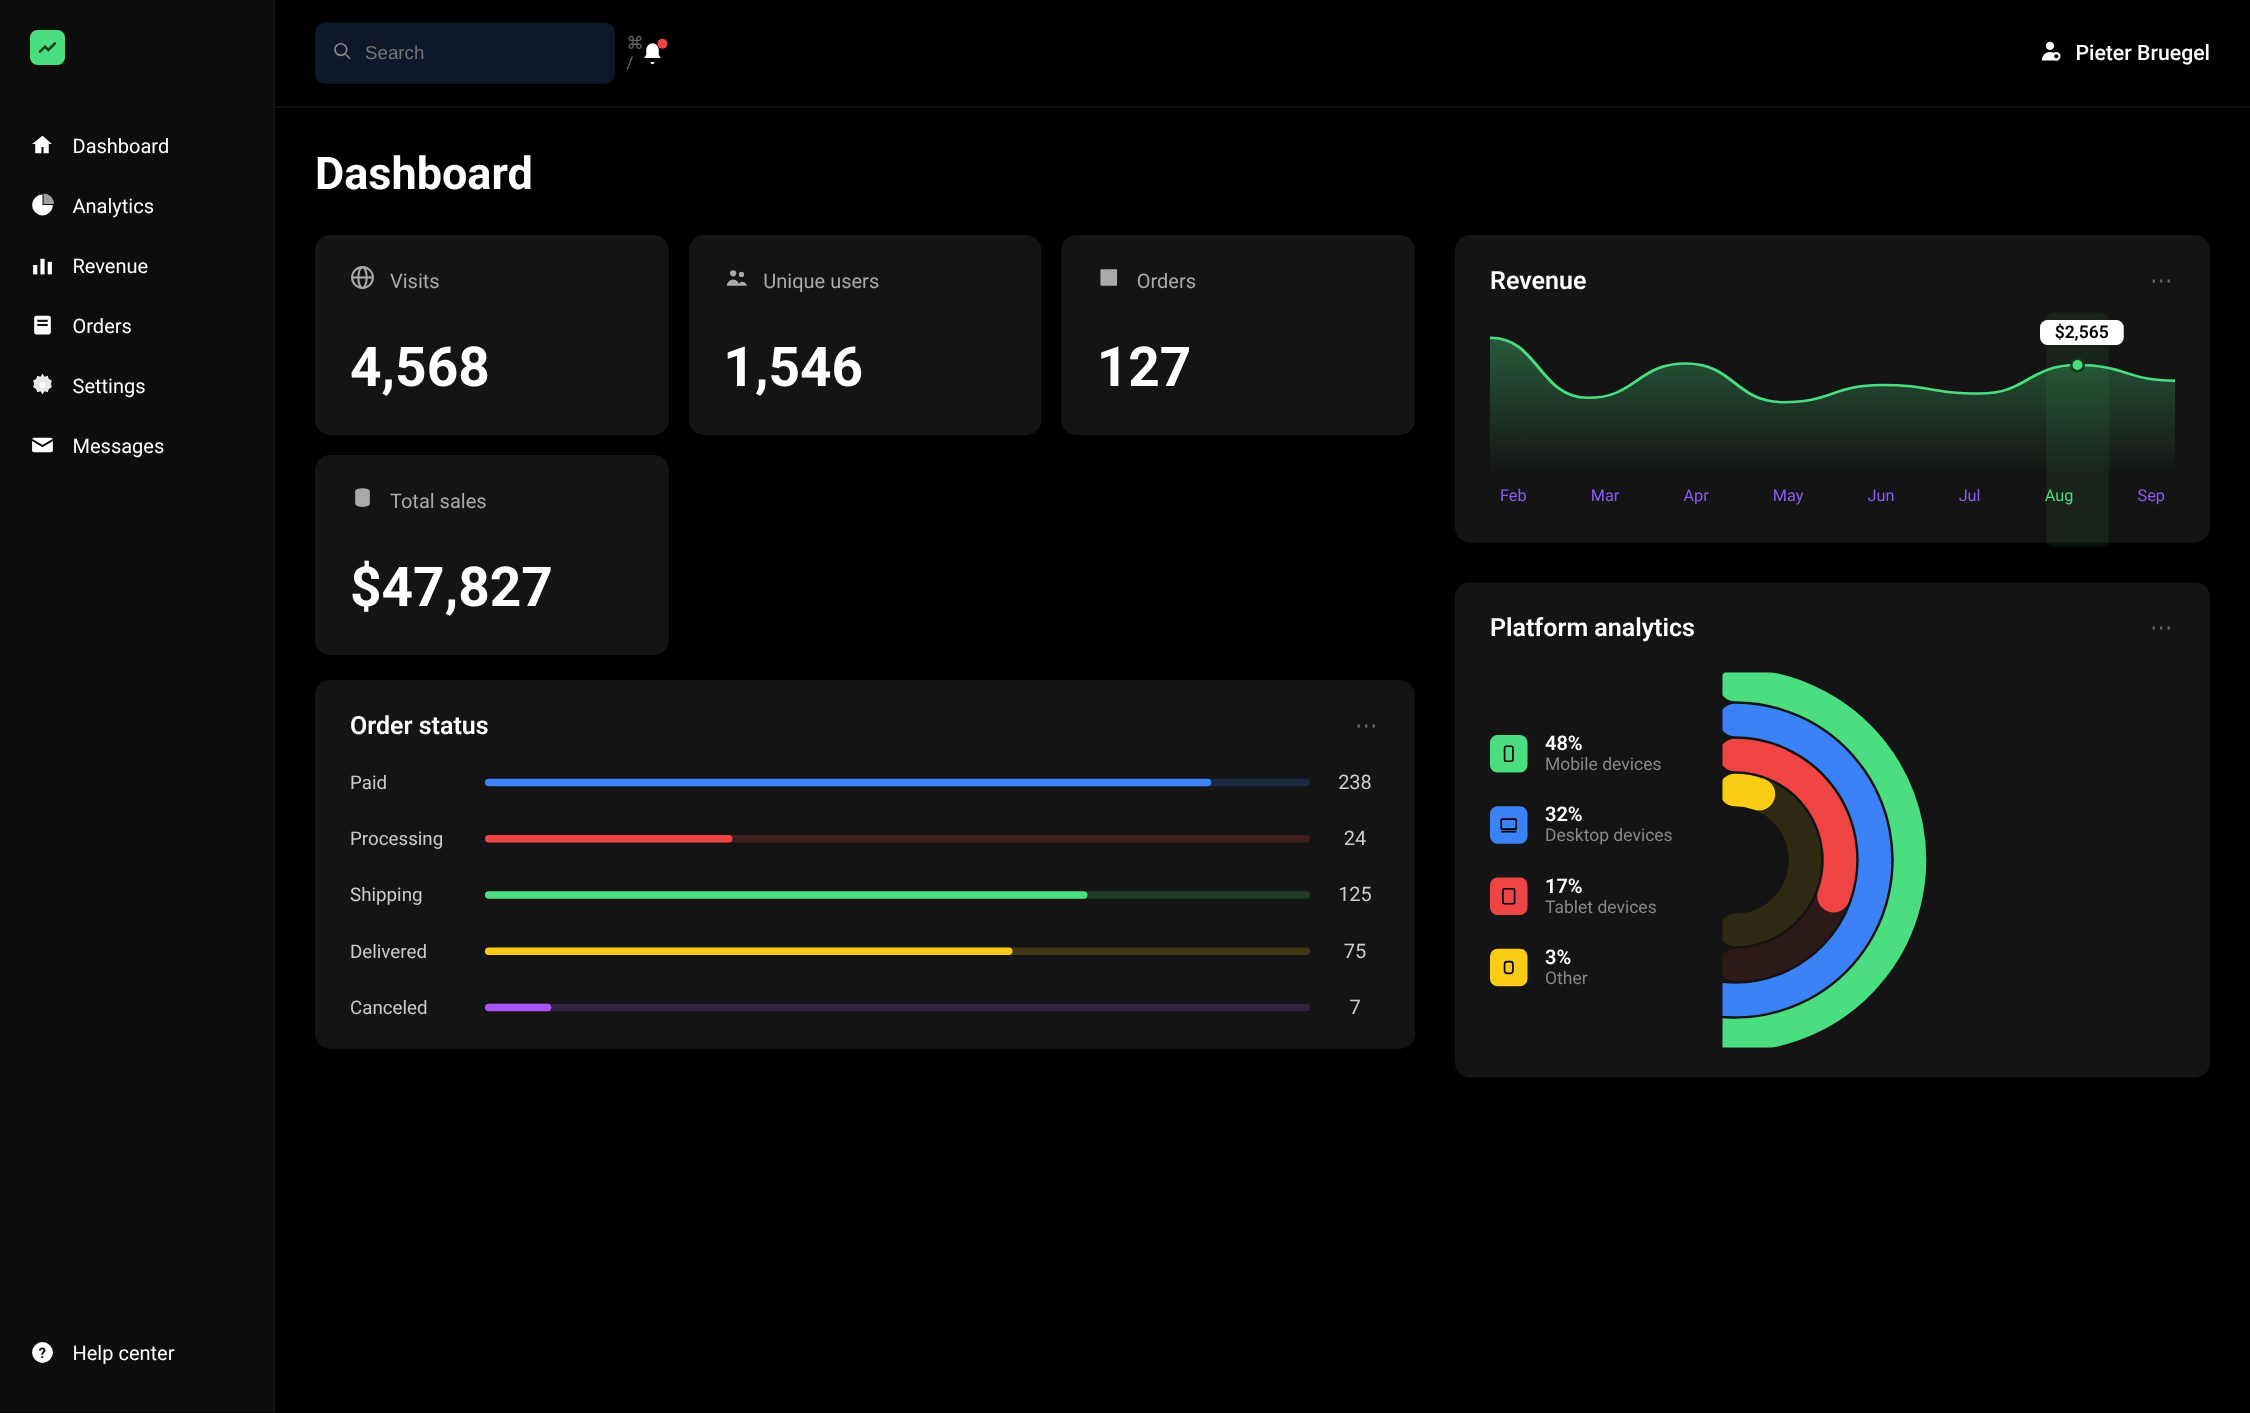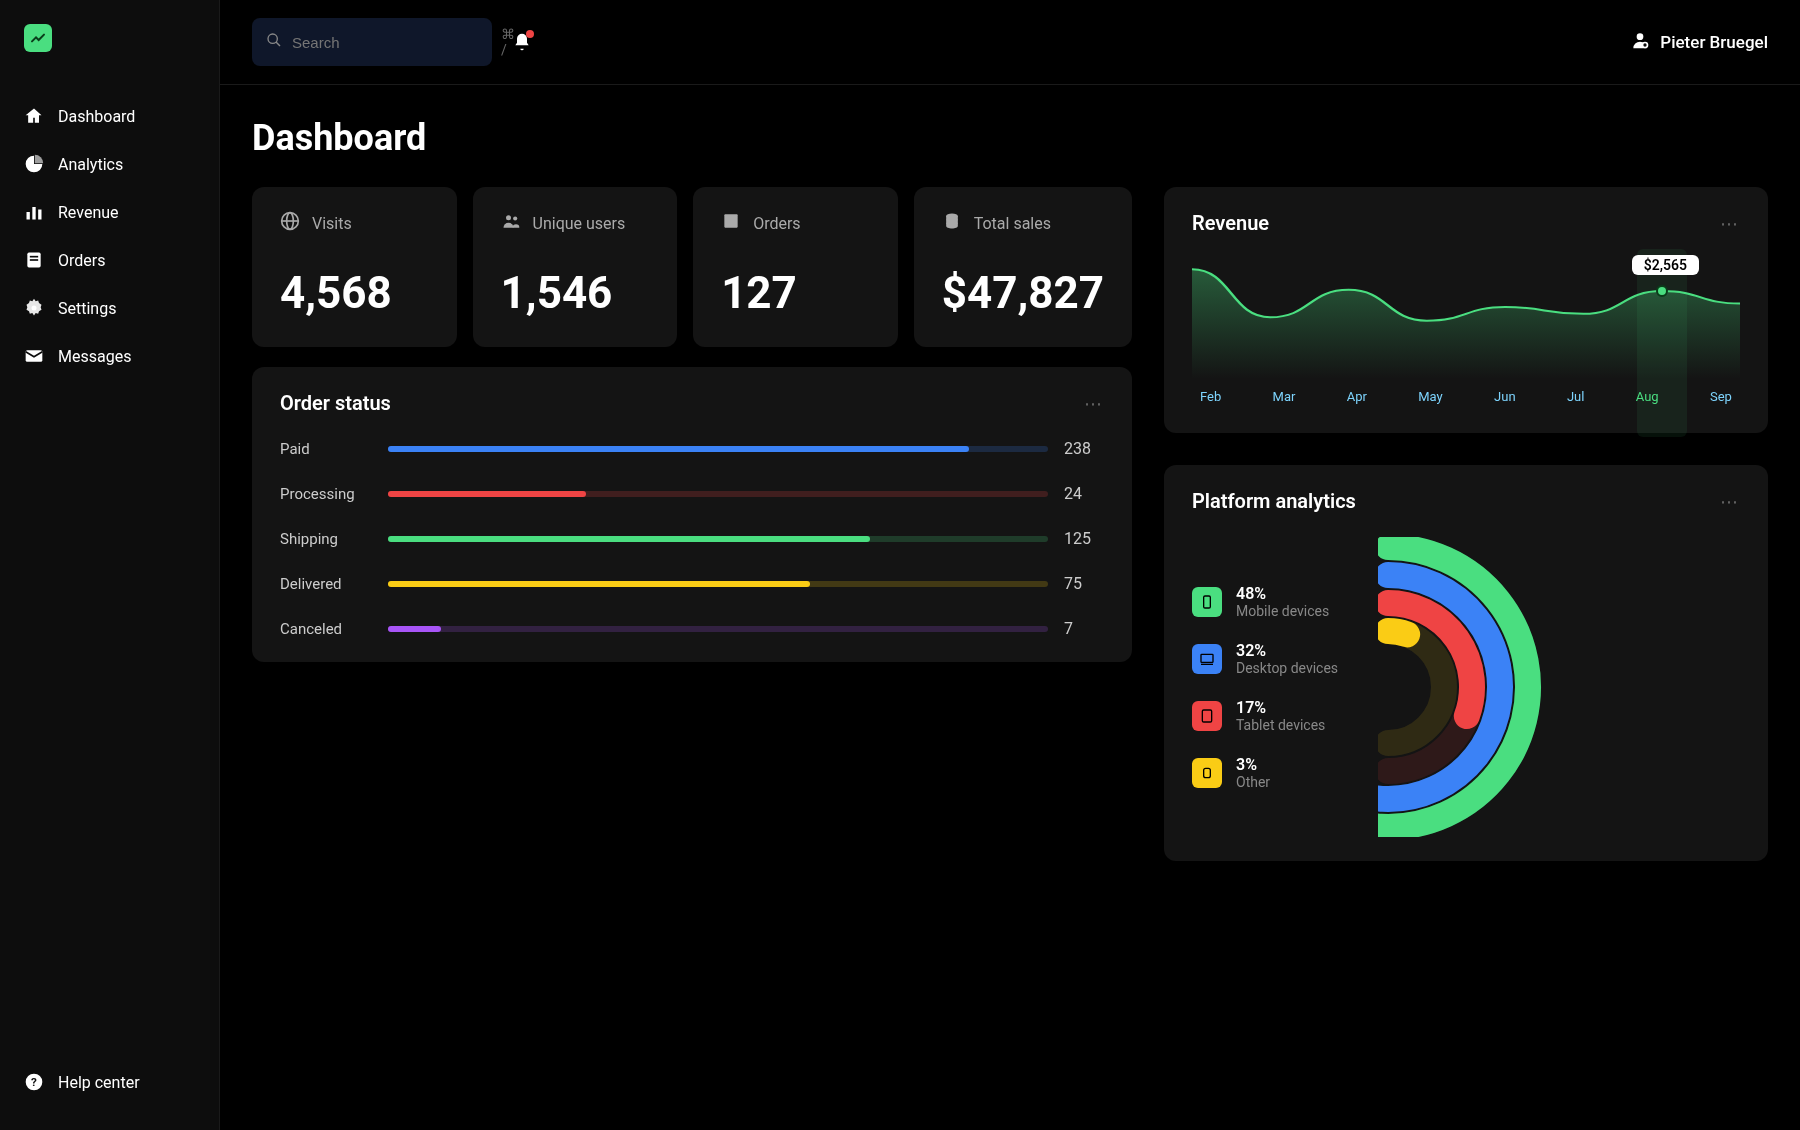--- a/index.html
+++ b/index.html
@@ -78,46 +78,46 @@
 .topbar-spacer { flex: 1; }
 .user { display: flex; align-items: center; gap: 10px; font-size: 17px; font-weight: 500; }
 
 .content { padding: 32px; display: flex; flex-direction: column; gap: 20px; flex: 1; overflow: auto; }
 .page-title { font-size: 36px; font-weight: 700; margin-bottom: 8px; }
 
 .grid { display: grid; grid-template-columns: 880px 1fr; gap: 32px; }
 .left-col { display: flex; flex-direction: column; gap: 20px; }
 .right-col { display: flex; flex-direction: column; gap: 32px; }
 
-.stat-grid { display: grid; grid-template-columns: 1fr 1fr 1fr 1fr; gap: 16px; }
+.stat-grid { display: grid; grid-template-columns: 1fr 1fr 1fr; gap: 16px; }
 .card {
   background: #141414;
   border-radius: 12px;
   padding: 24px 28px;
 }
 .stat-card { min-height: 160px; }
 .stat-header { display: flex; align-items: center; gap: 12px; color: #aaa; font-size: 16px; margin-bottom: 32px; }
 .stat-header svg { width: 20px; height: 20px; fill: #aaa; }
 .stat-value { font-size: 44px; font-weight: 700; }
 
 .card-header { display: flex; align-items: center; justify-content: space-between; margin-bottom: 24px; }
 .card-title { font-size: 20px; font-weight: 600; }
 .dots { color: #666; letter-spacing: 2px; cursor: pointer; font-size: 18px; }
 
 .order-row { display: flex; align-items: center; gap: 16px; margin-bottom: 26px; }
 .order-row:last-child { margin-bottom: 0; }
 .order-label { width: 92px; font-size: 15px; color: #ccc; }
 .order-bar-bg { flex: 1; height: 6px; border-radius: 3px; position: relative; }
 .order-bar-fg { position: absolute; left: 0; top: 0; height: 100%; border-radius: 3px; }
-.order-val { width: 40px; text-align: left; font-size: 16px; color: #ccc; }
+.order-val { width: 40px; text-align: center; font-size: 16px; color: #ccc; }
 
 .revenue-chart { position: relative; height: 150px; margin-top: 10px; }
 .revenue-svg { width: 100%; height: 120px; }
 .revenue-months { display: flex; justify-content: space-between; padding: 0 8px; margin-top: 6px; }
-.revenue-month { font-size: 13px; color: #7dd3fc; }
+.revenue-month { font-size: 13px; color: #8b5cf6; }
 .revenue-month.active { color: #4ade80; }
 .revenue-highlight {
   position: absolute; background: rgba(74,222,128,0.08);
   border-radius: 6px; top: -10px; bottom: -28px; width: 50px;
 }
 .revenue-tooltip {
   position: absolute; background: #fff; color: #000;
   padding: 2px 12px; border-radius: 6px; font-size: 14px; font-weight: 600;
   top: -4px;
 }

